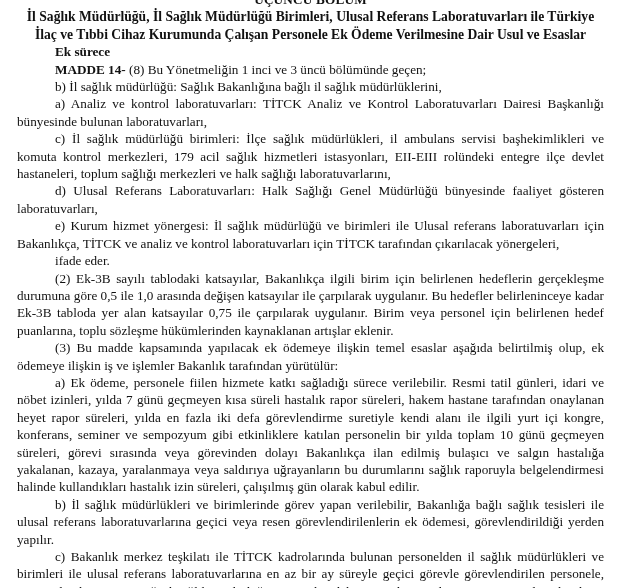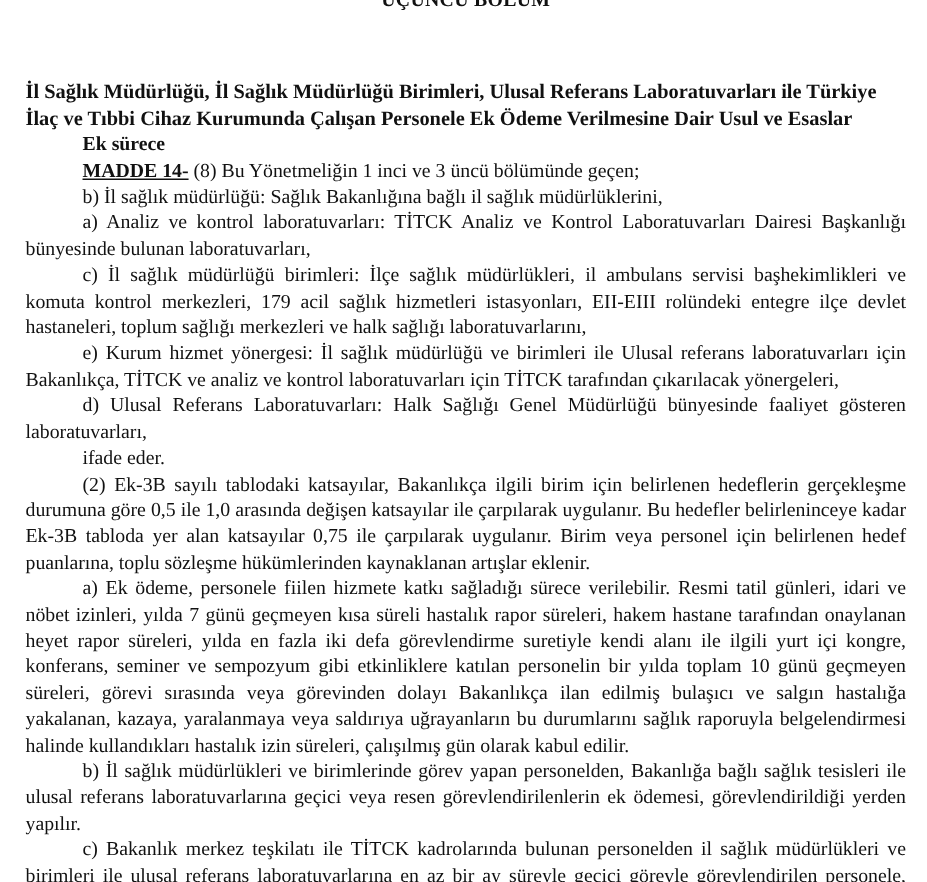--- a/index.html
+++ b/index.html
@@ -6,36 +6,37 @@
   body {
     width: 618px; height: 588px; overflow: hidden; position: relative;
     font-family: "Liberation Serif", "DejaVu Serif", serif;
     color: #111111;
   }
   .page {
     position: absolute; left: 17px; top: -9px; width: 587px;
     font-size: 13.2px; line-height: 17.4px;
   }
   .part { font-weight: bold; text-align: center; letter-spacing: 0.2px; }
-  .title { font-weight: bold; font-size: 13.6px; margin-top: 44px; }
+  .title { font-weight: bold; text-align: center; font-size: 13.6px; }
   .heading { font-weight: bold; padding-left: 38px; }
   p { margin: 0; text-align: justify; text-indent: 38px; }
-  .bold { font-weight: bold; text-decoration: underline; }
+  .bold { font-weight: bold; }
 </style>
 </head>
 <body>
 
 <div class="page">
   <div class="part">ÜÇÜNCÜ BÖLÜM</div>
   <div class="title">İl Sağlık Müdürlüğü, İl Sağlık Müdürlüğü Birimleri, Ulusal Referans Laboratuvarları ile Türkiye İlaç ve Tıbbi Cihaz Kurumunda Çalışan Personele Ek Ödeme Verilmesine Dair Usul ve Esaslar</div>
   <div class="heading">Ek sürece</div>
   <p><span class="bold">MADDE 14-</span> <span>(8) Bu Yönetmeliğin 1 inci ve 3 üncü bölümünde geçen;</span></p>
   <p>b) İl sağlık müdürlüğü: Sağlık Bakanlığına bağlı il sağlık müdürlüklerini,</p>
   <p>a) Analiz ve kontrol laboratuvarları: TİTCK Analiz ve Kontrol Laboratuvarları Dairesi Başkanlığı bünyesinde bulunan laboratuvarları,</p>
   <p>c) İl sağlık müdürlüğü birimleri: İlçe sağlık müdürlükleri, il ambulans servisi başhekimlikleri ve komuta kontrol merkezleri, 179 acil sağlık hizmetleri istasyonları, EII-EIII rolündeki entegre ilçe devlet hastaneleri, toplum sağlığı merkezleri ve halk sağlığı laboratuvarlarını,</p>
+  <p>d) Ulusal Referans Laboratuvarları: Halk Sağlığı Genel Müdürlüğü bünyesinde faaliyet gösteren laboratuvarları,</p>
   <p>e) Kurum hizmet yönergesi: İl sağlık müdürlüğü ve birimleri ile Ulusal referans laboratuvarları için Bakanlıkça, TİTCK ve analiz ve kontrol laboratuvarları için TİTCK tarafından çıkarılacak yönergeleri,</p>
-  <p>d) Ulusal Referans Laboratuvarları: Halk Sağlığı Genel Müdürlüğü bünyesinde faaliyet gösteren laboratuvarları,</p>
   <p>ifade eder.</p>
   <p>(2) Ek-3B sayılı tablodaki katsayılar, Bakanlıkça ilgili birim için belirlenen hedeflerin gerçekleşme durumuna göre 0,5 ile 1,0 arasında değişen katsayılar ile çarpılarak uygulanır. Bu hedefler belirleninceye kadar Ek-3B tabloda yer alan katsayılar 0,75 ile çarpılarak uygulanır. Birim veya personel için belirlenen hedef puanlarına, toplu sözleşme hükümlerinden kaynaklanan artışlar eklenir.</p>
+  <p>(3) Bu madde kapsamında yapılacak ek ödemeye ilişkin temel esaslar aşağıda belirtilmiş olup, ek ödemeye ilişkin iş ve işlemler Bakanlık tarafından yürütülür:</p>
   <p>a) Ek ödeme, personele fiilen hizmete katkı sağladığı sürece verilebilir. Resmi tatil günleri, idari ve nöbet izinleri, yılda 7 günü geçmeyen kısa süreli hastalık rapor süreleri, hakem hastane tarafından onaylanan heyet rapor süreleri, yılda en fazla iki defa görevlendirme suretiyle kendi alanı ile ilgili yurt içi kongre, konferans, seminer ve sempozyum gibi etkinliklere katılan personelin bir yılda toplam 10 günü geçmeyen süreleri, görevi sırasında veya görevinden dolayı Bakanlıkça ilan edilmiş bulaşıcı ve salgın hastalığa yakalanan, kazaya, yaralanmaya veya saldırıya uğrayanların bu durumlarını sağlık raporuyla belgelendirmesi halinde kullandıkları hastalık izin süreleri, çalışılmış gün olarak kabul edilir.</p>
-  <p>b) İl sağlık müdürlükleri ve birimlerinde görev yapan personelden, Bakanlığa bağlı sağlık tesisleri ile ulusal referans laboratuvarlarına geçici veya resen görevlendirilenlerin ek ödemesi, görevlendirildiği yerden yapılır.</p>
+  <p>b) İl sağlık müdürlükleri ve birimlerinde görev yapan verilebilir, Bakanlığa bağlı sağlık tesisleri ile ulusal referans laboratuvarlarına geçici veya resen görevlendirilenlerin ek ödemesi, görevlendirildiği yerden yapılır.</p>
   <p>c) Bakanlık merkez teşkilatı ile TİTCK kadrolarında bulunan personelden il sağlık müdürlükleri ve birimleri ile ulusal referans laboratuvarlarına en az bir ay süreyle geçici görevle görevlendirilen personele, geçici olarak görev yaptığı il sağlık müdürlüğünün/merkez laboratuvarlarının döner sermayesinden ek ödeme yapılır. Ancak, Türkiye Hudut ve Sahiller Sağlık Genel Müdürlüğü merkez ve taşra teşkilatı kadrolarında bulunan personelden il sağlık müdürlüğü ve birimlerine görevlendirilenlere bu birimlerden ek ödeme yapılmaz.</p>
 </div>
 
 </body></html>

